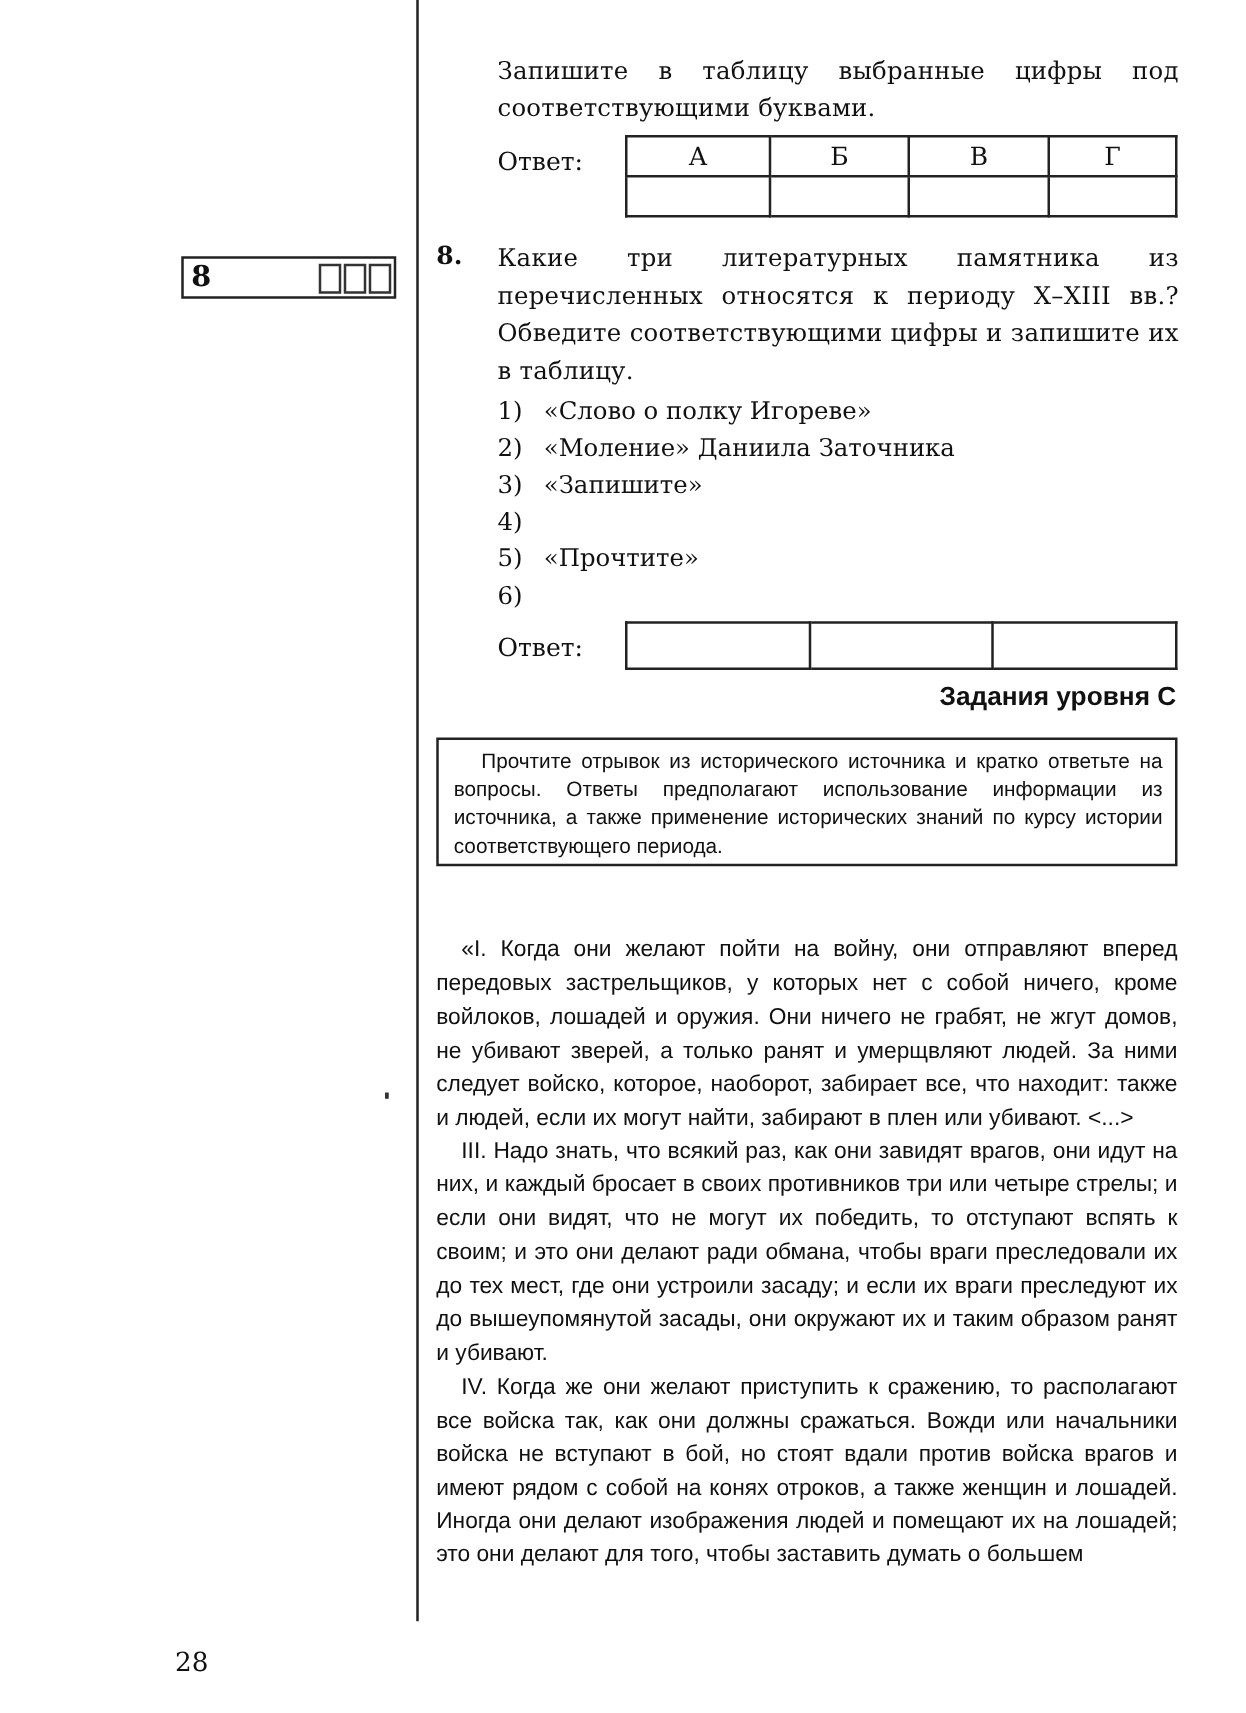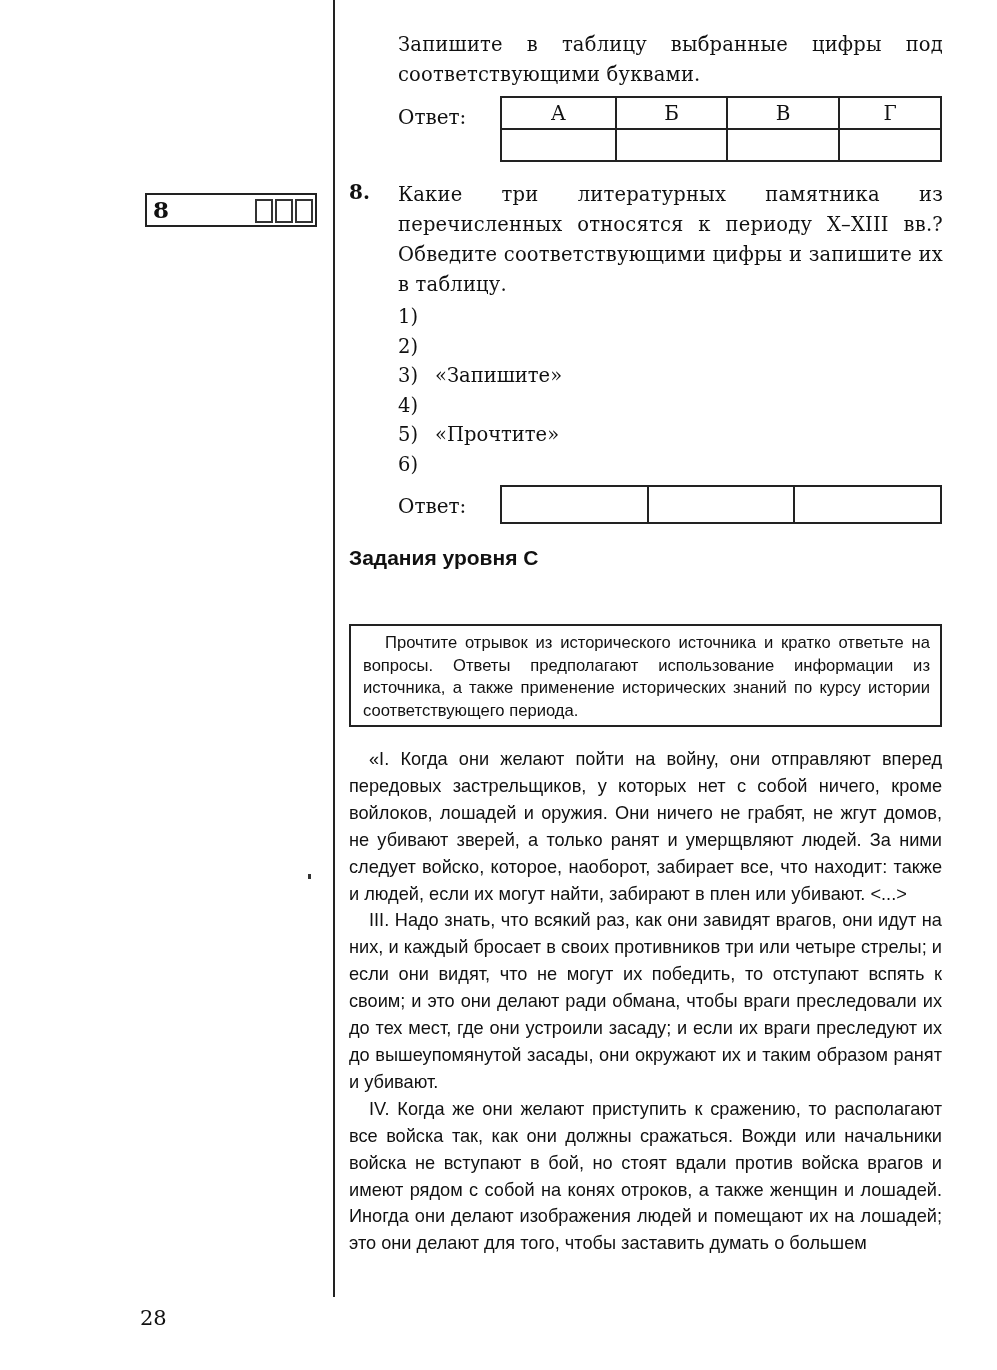--- a/index.html
+++ b/index.html
@@ -1,17 +1,17 @@
 <!DOCTYPE html>
 <html><head>
 <meta charset="utf-8">
 <style>
   html, body { margin: 0; padding: 0; background: #ffffff; }
   body { width: 997px; height: 1370px; position: relative; overflow: hidden; color: #111; }
-  .serif { font-family: "DejaVu Serif", "Liberation Serif", serif; }
+  .serif { font-family: "DejaVu Serif", "Liberation Serif", serif; margin-top: 12px; }
   .sans { font-family: "Liberation Sans", "DejaVu Sans", sans-serif; }
 
   .margin-line { position: absolute; left: 333px; top: 0; width: 2px; height: 1297px; background: #222; }
 
   .task-marker { position: absolute; left: 145px; top: 193px; width: 172px; height: 34px; border: 2px solid #222; box-sizing: border-box; }
   .task-marker .num { position: absolute; left: 6px; top: 1px; font-size: 23px; font-weight: bold; }
   .task-marker .boxes { position: absolute; right: 2px; top: 4px; display: flex; }
   .task-marker .cell { width: 18px; height: 24px; border: 2px solid #333; box-sizing: border-box; margin-left: 2px; }
 
   .dot { position: absolute; left: 308px; top: 874px; width: 3px; height: 5px; background: #333; }
@@ -22,23 +22,23 @@
   table.ans { position: absolute; border-collapse: collapse; }
   table.ans td { border: 2px solid #222; text-align: center; font-size: 20px; padding: 0; }
 
   .q8-num { position: absolute; left: 349px; top: 180px; font-size: 20px; font-weight: bold; }
   .q8-text { position: absolute; left: 398px; top: 180px; width: 545px; font-size: 19.5px; line-height: 30px; text-align: justify; letter-spacing: 0.2px; }
 
   .options { position: absolute; left: 398px; top: 302px; font-size: 19.5px; line-height: 29.5px; }
   .options .opt { display: flex; white-space: nowrap; }
   .options .opt .n { width: 37px; }
 
-  .section-title { position: absolute; left: 349px; top: 546px; width: 592px; text-align: left; font-size: 21px; font-weight: bold; }
+  .section-title { position: absolute; left: 349px; top: 546px; width: 592px; text-align: right; font-size: 21px; font-weight: bold; }
 
-  .instr-box { position: absolute; left: 349px; top: 590px; width: 593px; height: 103px; border: 2px solid #222; box-sizing: border-box; padding: 6px 10px 0 12px; font-size: 16.6px; line-height: 22.5px; text-align: justify; margin-top: 34px; }
+  .instr-box { position: absolute; left: 349px; top: 590px; width: 593px; height: 103px; border: 2px solid #222; box-sizing: border-box; padding: 6px 10px 0 12px; font-size: 16.6px; line-height: 22.5px; text-align: justify; }
   .instr-box .indent { display: inline-block; width: 22px; }
 
   .source { position: absolute; left: 349px; top: 707px; width: 593px; font-size: 18.2px; line-height: 26.9px; text-align: justify; margin-top: 39px; }
   .source p { margin: 0; text-indent: 20px; }
 
   .page-number { position: absolute; left: 140px; top: 1306px; font-size: 21px; font-weight: normal; }
 </style>
 </head>
 <body>
 
@@ -74,23 +74,25 @@
   </tr>
 </tbody>
   </table>
 
 <div class="q8-num serif">8.</div>
 <div class="q8-text serif">Какие три литературных памятника из перечисленных относятся к периоду X–XIII вв.? Обведите соответствующими цифры и запишите их в таблицу.</div>
 
 <div class="options serif">
   <div class="opt">
       <span class="n">1)</span>
+      <span>«Слово о полку Игореве»</span>
     </div>
   <div class="opt">
       <span class="n">2)</span>
+      <span>«Моление» Даниила Заточника</span>
     </div>
   <div class="opt">
       <span class="n">3)</span>
       <span>«Запишите»</span>
     </div>
   <div class="opt">
       <span class="n">4)</span>
     </div>
   <div class="opt">
       <span class="n">5)</span>

